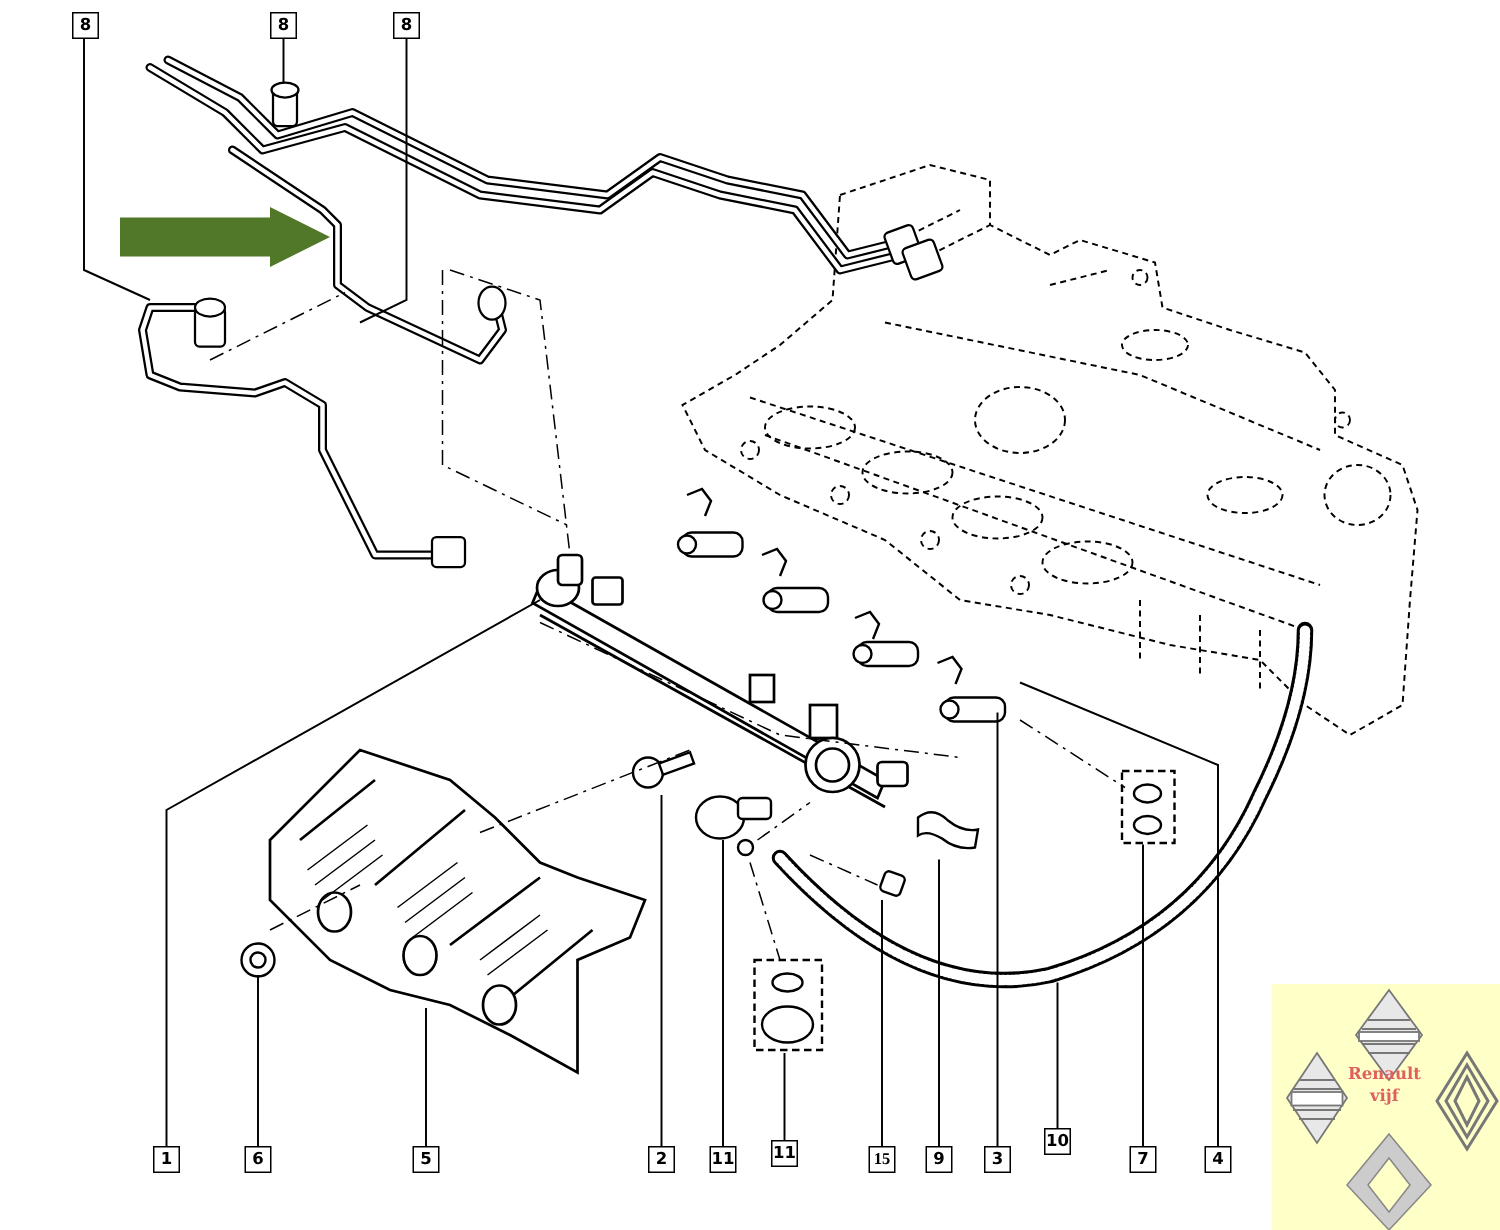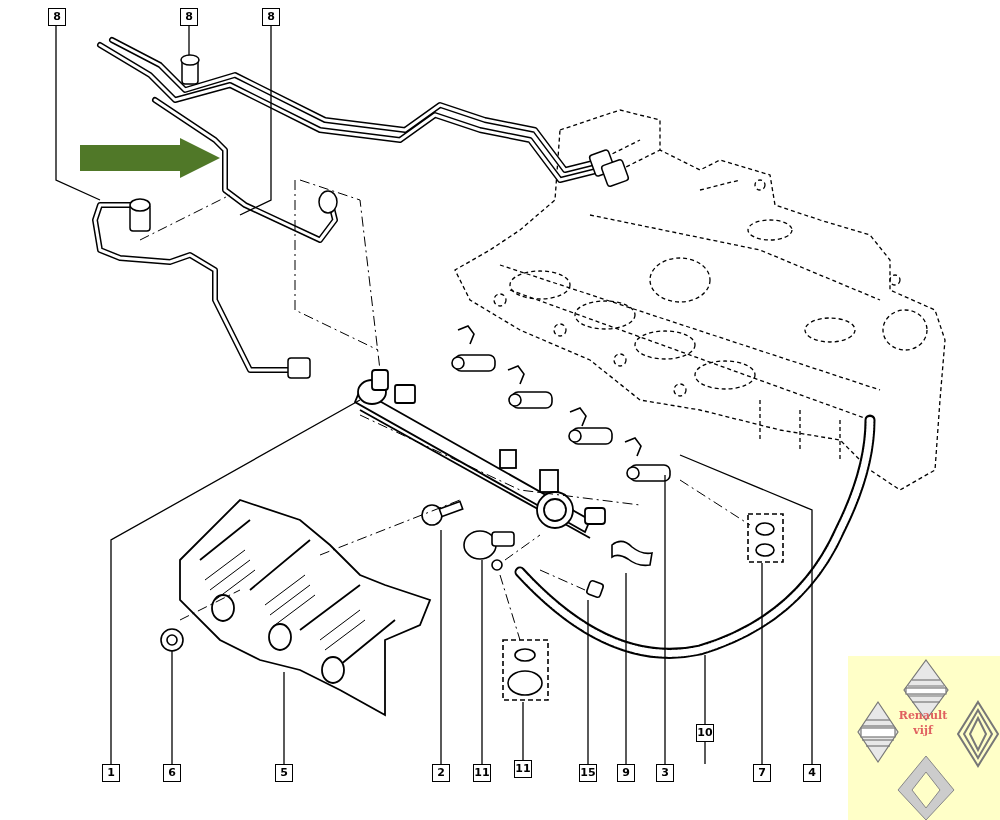--- a/index.html
+++ b/index.html
@@ -187,24 +187,24 @@
 <div id="callouts">
     <div class="callout-box" style="left: 48px; top: 8px;">8</div>
     <div class="callout-box" style="left: 180px; top: 8px;">8</div>
     <div class="callout-box" style="left: 262px; top: 8px;">8</div>
     <div class="callout-box" style="left: 102px; top: 764px;">1</div>
     <div class="callout-box" style="left: 163px; top: 764px;">6</div>
     <div class="callout-box" style="left: 275px; top: 764px;">5</div>
     <div class="callout-box" style="left: 432px; top: 764px;">2</div>
     <div class="callout-box" style="left: 473px; top: 764px;">11</div>
     <div class="callout-box" style="left: 514px; top: 760px;">11</div>
-    <div class="callout-box" style="left: 579px; top: 764px;">15</div>
+    <div class="callout-box" style="left: 579px; top: 764px; font-family: Liberation Serif, serif;">15</div>
     <div class="callout-box" style="left: 617px; top: 764px;">9</div>
     <div class="callout-box" style="left: 656px; top: 764px;">3</div>
-    <div class="callout-box" style="left: 696px; top: 724px;">10</div>
+    <div class="callout-box" style="left: 696px; top: 752px;">10</div>
     <div class="callout-box" style="left: 753px; top: 764px;">7</div>
     <div class="callout-box" style="left: 803px; top: 764px;">4</div>
   </div>
 
 <div class="logo-panel">
   <svg width="152" height="164" viewBox="0 0 152 164">
     <g fill="#e8e8e8" stroke="#777" stroke-width="1.2">
       <polygon points="78,4 100,34 78,64 56,34"></polygon>
       <line x1="64" y1="24" x2="92" y2="24"></line>
         <line x1="60" y1="30" x2="96" y2="30"></line>

